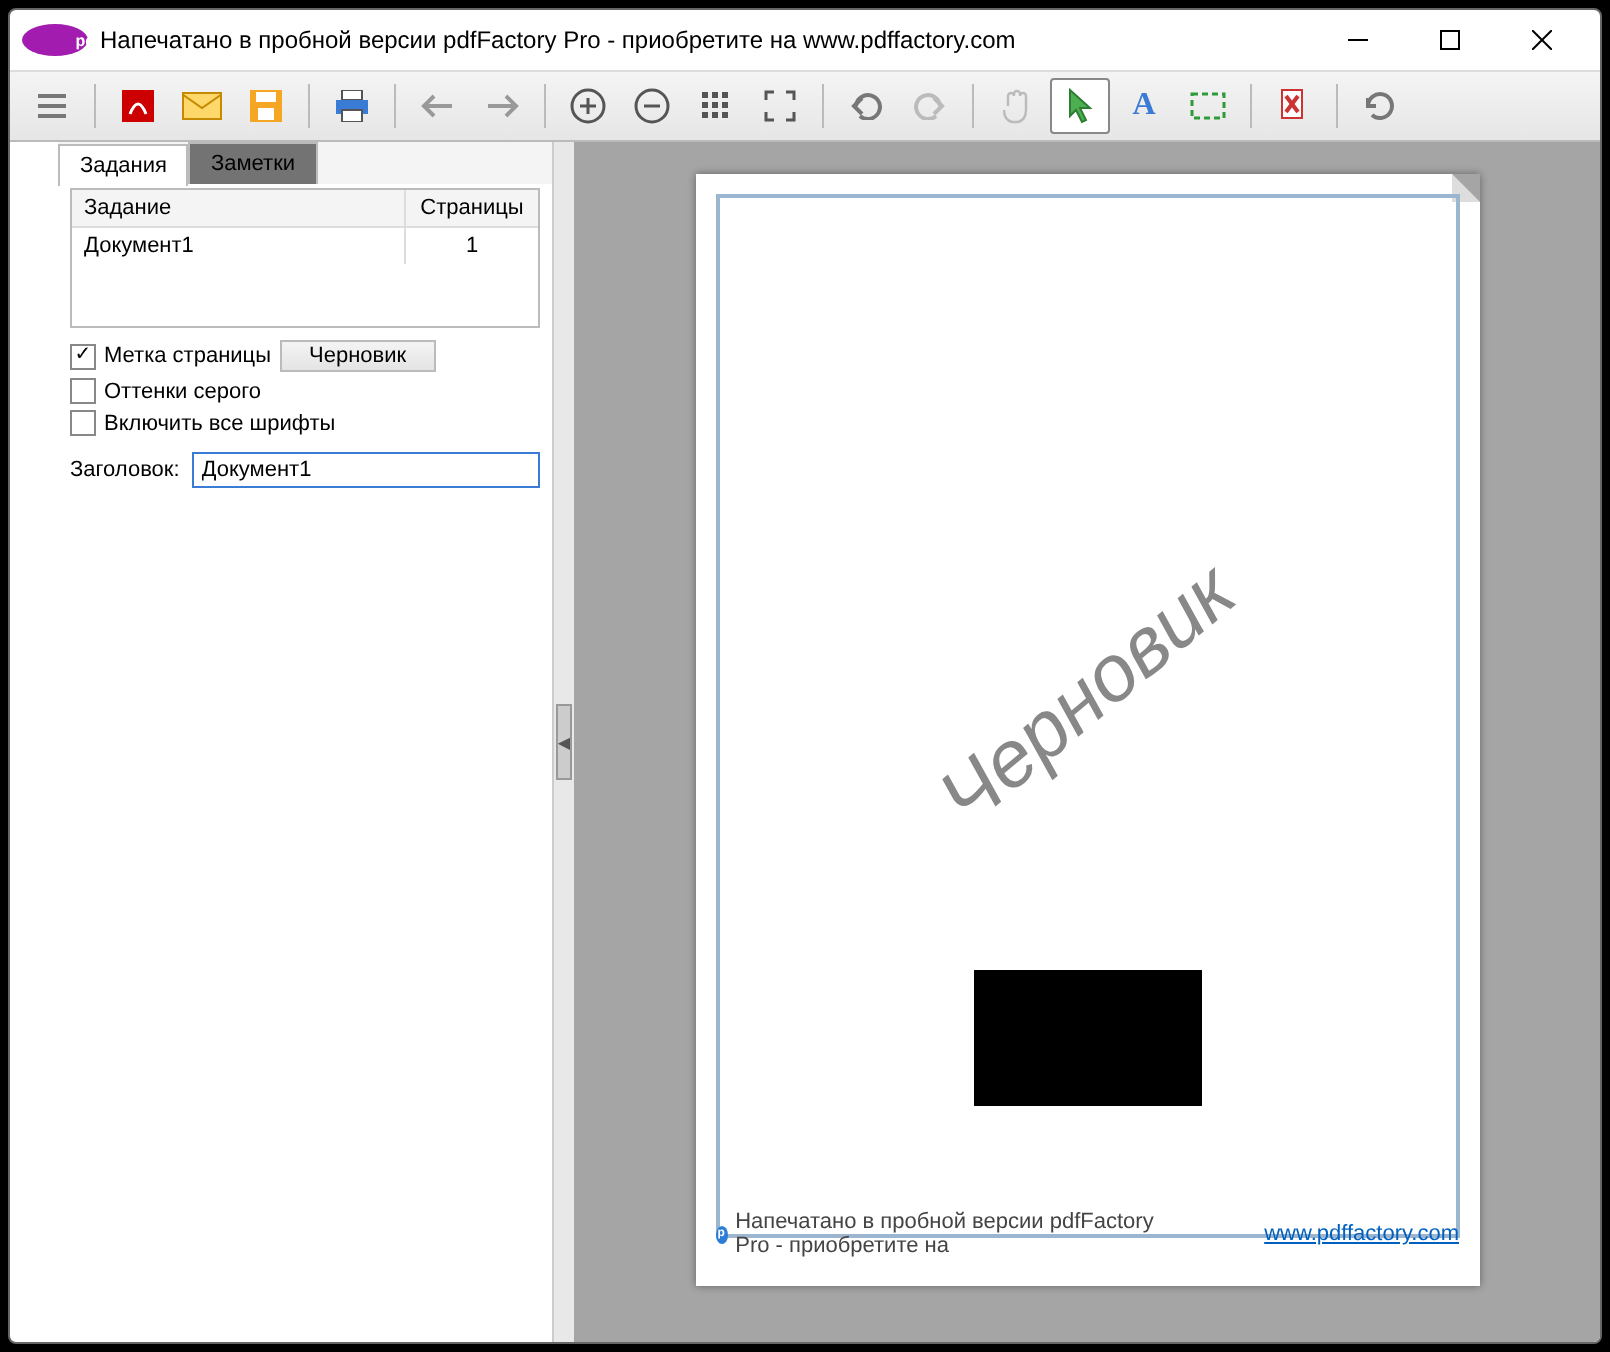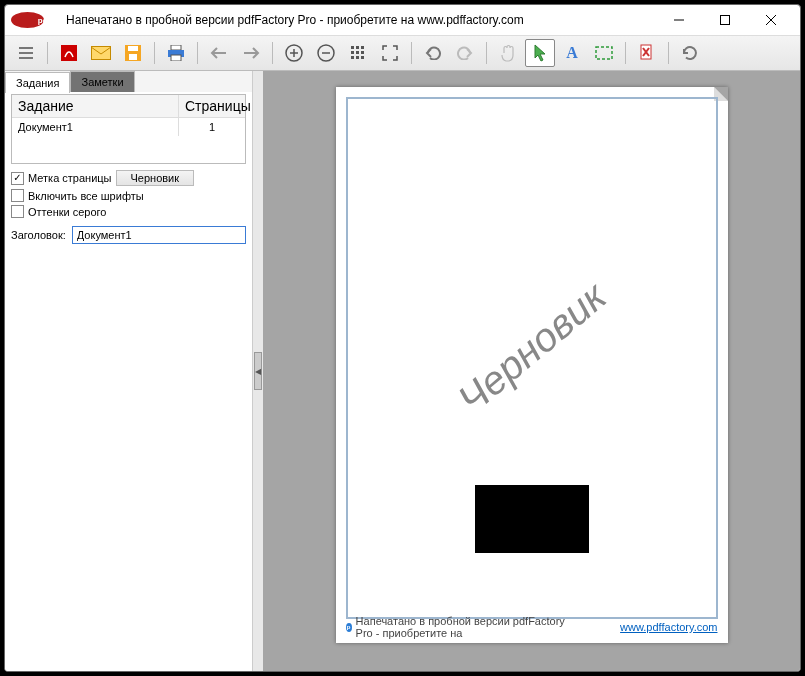--- a/index.html
+++ b/index.html
@@ -1,51 +1,51 @@
 <!DOCTYPE html>
 <html><head>
 <meta charset="utf-8">
 <style>
   * { box-sizing: border-box; margin: 0; padding: 0; font-family: "Segoe UI", Tahoma, sans-serif; font-size: 11px; }
   body { background: #000; width: 805px; height: 676px; padding: 4px; }
   .window { background: #fff; width: 100%; height: 100%; border: 1px solid #666; border-radius: 4px; display: flex; flex-direction: column; overflow: hidden; }
   .titlebar { display: flex; align-items: center; height: 30px; padding: 0 6px; }
-  .tb-icon { width: 16px; height: 16px; background: #b91c1c; border-radius: 50%; color: #fff; font-size: 8px; font-weight: bold; display: flex; align-items: center; justify-content: center; margin-right: 22px; padding-left: 33px; }
+  .tb-icon { width: 16px; height: 16px; background: #a21caf; border-radius: 50%; color: #fff; font-size: 8px; font-weight: bold; display: flex; align-items: center; justify-content: center; margin-right: 6px; padding-left: 33px; }
   .tb-title { flex: 1; color: #000; font-size: 12px; }
   .tb-btn { width: 46px; height: 30px; display: flex; align-items: center; justify-content: center; cursor: default; }
   .toolbar { display: flex; align-items: center; height: 36px; background: linear-gradient(#f4f4f4,#e6e6e6); border-top: 1px solid #ddd; border-bottom: 1px solid #bbb; padding: 0 6px; gap: 2px; }
   .tbtn { width: 30px; height: 28px; display: flex; align-items: center; justify-content: center; border: 1px solid transparent; border-radius: 2px; cursor: default; }
   .tbtn.sel { border-color: #888; background: #fff; }
   .tsep { width: 1px; height: 22px; background: #bbb; margin: 0 4px; }
-  .body { flex: 1; display: flex; overflow: hidden; }
+  .body { flex: 1; display: flex; overflow: hidden; padding-left: 24px; }
   .sidepanel { width: 248px; background: #fff; display: flex; flex-direction: column; border-right: 1px solid #ccc; }
   .tabs { display: flex; background: #f4f4f4; }
   .tab { padding: 4px 10px; border: 1px solid #bbb; border-bottom: none; background: #737373; cursor: default; }
   .tab.active { background: #fff; position: relative; top: 1px; }
   .listbox { border: 1px solid #bbb; margin: 2px 6px 6px 6px; height: 70px; background: #fff; }
   .listhdr { display: flex; background: #f4f4f4; border-bottom: 1px solid #ddd; }
-  .listhdr > div { padding: 3px 6px; font-size: 14px; }
+  .listhdr > div { padding: 3px 6px; font-size: 11px; }
   .col1 { flex: 1; border-right: 1px solid #ddd; }
   .col2 { width: 66px; text-align: center; }
   .listrow { display: flex; }
   .listrow > div { padding: 3px 6px; font-size: 11px; }
   .opts { padding: 0 6px; display: flex; flex-direction: column; gap: 3px; }
   .optrow { display: flex; align-items: center; gap: 4px; }
   .chk { width: 13px; height: 13px; border: 1px solid #888; background: #fff; display: flex; align-items: center; justify-content: center; font-size: 10px; line-height: 1; }
   .stampbtn { border: 1px solid #bbb; background: linear-gradient(#f4f4f4,#e4e4e4); padding: 1px 14px; font-size: 11px; cursor: default; }
   .titlerow { display: flex; align-items: center; gap: 6px; margin: 8px 6px 0 6px; }
   .titleinput { flex: 1; border: 1px solid #3a7bd5; padding: 2px 4px; font-size: 11px; }
   .splitter { width: 10px; background: #e8e8e8; display: flex; align-items: center; justify-content: center; position: relative; }
   .gripper { width: 8px; height: 38px; background: #ccc; border: 1px solid #999; display: flex; align-items: center; justify-content: center; color: #555; font-size: 8px; }
   .preview { flex: 1; background: #a5a5a5; display: flex; align-items: flex-start; justify-content: center; padding: 16px 18px; position: relative; overflow: hidden; }
   .page { width: 392px; height: 556px; background: #fff; box-shadow: 0 0 4px rgba(0,0,0,.4); position: relative; }
   .page-inner { position: absolute; inset: 10px 10px 24px 10px; border: 2px solid #9db6cf; }
   .watermark { position: absolute; top: 48%; left: 50%; transform: translate(-50%,-50%) rotate(-40deg); font-size: 40px; color: #888; font-style: italic; white-space: nowrap; }
   .blackbox { position: absolute; width: 114px; height: 68px; background: #000; left: 50%; transform: translateX(-50%); top: 386px; }
-  .pagefoot { position: absolute; bottom: 4px; left: 10px; right: 10px; display: flex; align-items: center; gap: 4px; font-size: 8.5px; color: #444; }
+  .pagefoot { position: absolute; bottom: 14px; left: 10px; right: 10px; display: flex; align-items: center; gap: 4px; font-size: 8.5px; color: #444; }
   .pagefoot a { color: #0060c0; text-decoration: underline; margin-left: 44px; }
   .mini-icon { width: 9px; height: 9px; background:#2b7dd6; border-radius:50%; color:#fff; font-size:6px; display:flex;align-items:center;justify-content:center;font-weight:bold; }
   .dogear { position:absolute; top:0; right:0; width:0; height:0; border-top:14px solid #a5a5a5; border-left:14px solid transparent; }
   .dogear2 { position:absolute; top:0; right:0; width:0; height:0; border-top:14px solid transparent; border-left:14px solid #ddd; }
   svg { display:block; }
 </style>
 </head>
 <body>
 
 <div class="window">
@@ -218,25 +218,25 @@
         </div>
       </div>
       <div class="opts">
         <div class="optrow">
           <div class="chk">✓</div>
           <span>Метка страницы</span>
           <button class="stampbtn">Черновик</button>
         </div>
         <div class="optrow">
           <div class="chk"></div>
-          <span>Включить все шрифты</span>
+          <span>Оттенки серого</span>
         </div>
         <div class="optrow">
           <div class="chk"></div>
-          <span>Оттенки серого</span>
+          <span>Включить все шрифты</span>
         </div>
       </div>
       <div class="titlerow">
         <span>Заголовок:</span>
         <input class="titleinput" value="Документ1" style="">
       </div>
     </div>
 
     <div class="splitter">
       <div class="gripper">◀</div>

